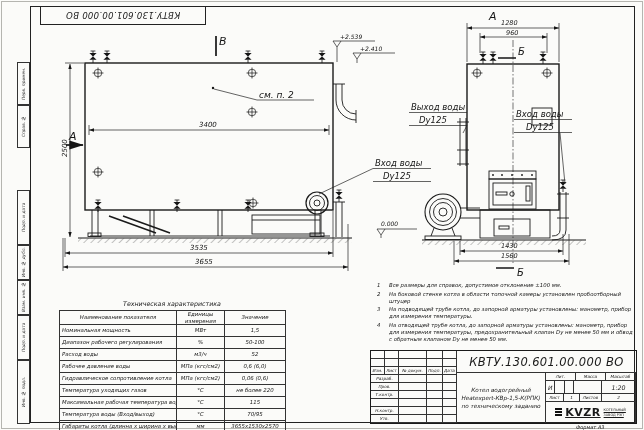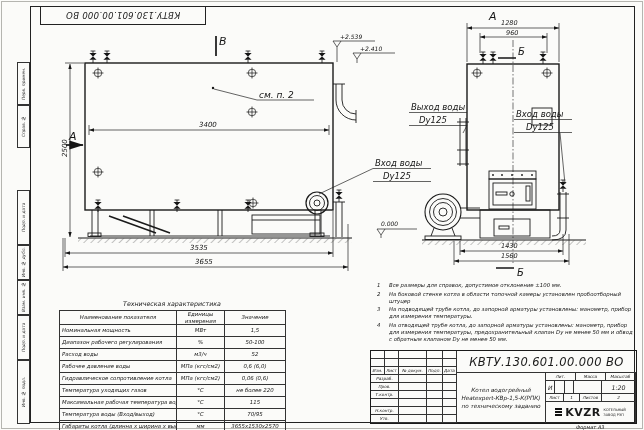--- a/index.html
+++ b/index.html
@@ -44,21 +44,21 @@
       font-size:5.7px;line-height:1.45;text-align:center;}
   .tb-stack{flex:1;display:flex;flex-direction:column;}
   .tb-stack .hrow{display:flex;flex:none;height:8px;}
   .tb-stack .hrow .cell{flex:1;font-size:4.2px;}
   .vrow{display:flex;flex:none;height:13px;}
   .lit3{width:28px;display:flex;flex:none;}
   .lit3 .cell{flex:1;font-size:6px;}
   .mass{width:28px;flex:none;}
   .scale{flex:1;font-size:6.3px;}
   .shrow{display:flex;flex:none;height:8px;font-size:4.2px;}
-  .logo{flex:1;display:flex;align-items:center;justify-content:center;gap:3px;border-right:0.8px solid #333;}
+  .logo{flex:1;display:flex;align-items:center;justify-content:center;gap:3px;border-right:0.8px solid #333;text-decoration:underline;}
   .logo-bars{width:7px;height:9px;background:repeating-linear-gradient(#111 0 1.6px,transparent 1.6px 3.2px);}
   .logo-kvzr{font-style:normal;font-weight:bold;font-size:11px;letter-spacing:0.5px;}
   .logo-txt{display:flex;flex-direction:column;font-style:normal;font-size:3.4px;line-height:1.25;color:#222;}
   .fmt{position:absolute;left:576px;top:423.5px;font-size:5px;font-style:italic;}
 </style>
 </head>
 <body>
 
 <div class="page">
   <div class="edge"></div>

